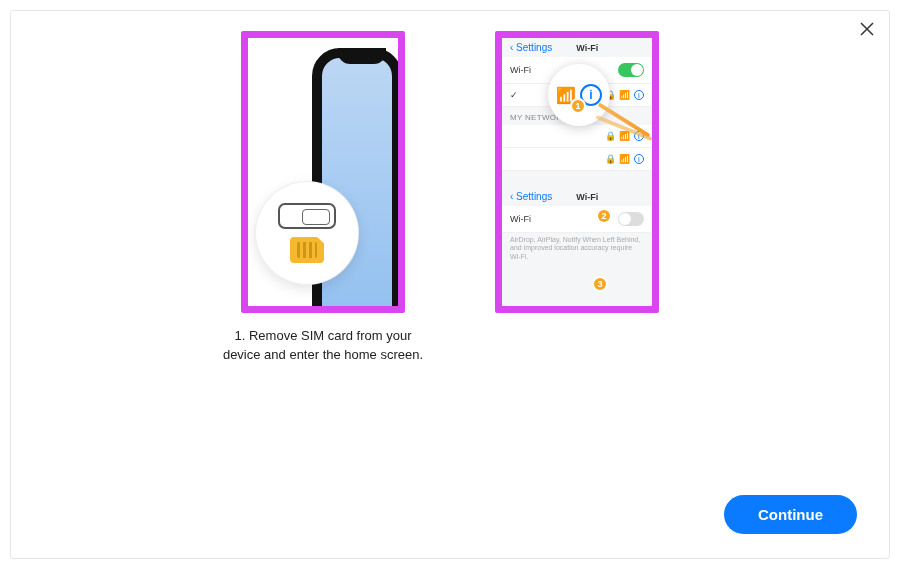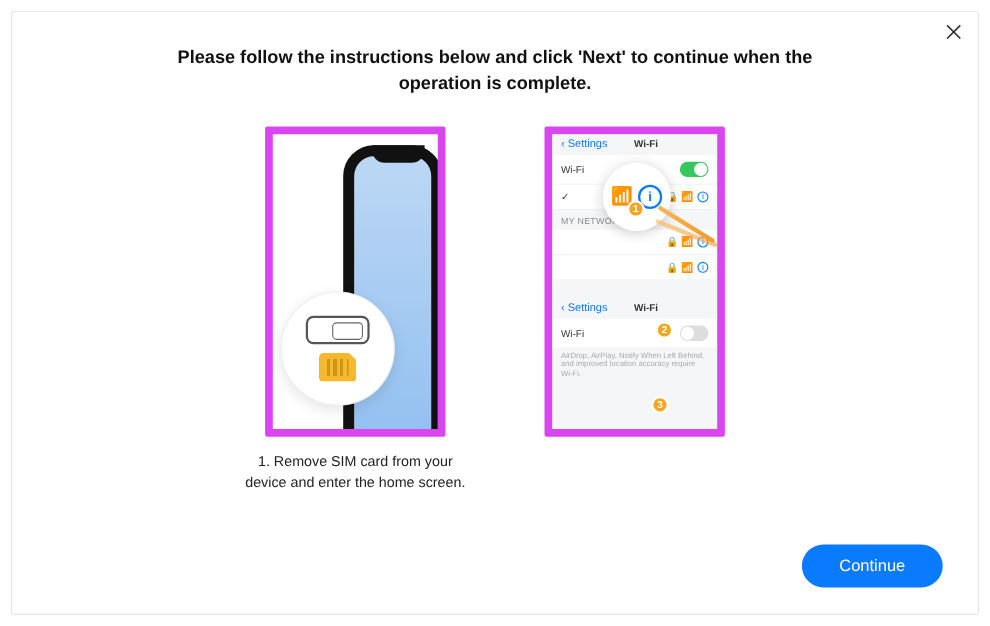--- a/index.html
+++ b/index.html
@@ -5,21 +5,21 @@
   * { box-sizing: border-box; margin: 0; padding: 0; }
   body { font-family: -apple-system, BlinkMacSystemFont, "Segoe UI", Arial, sans-serif; background: #fff; width: 900px; height: 569px; position: relative; overflow: hidden; }
   .dialog { width: 880px; height: 549px; margin: 10px; border: 1px solid #e6e6e6; border-radius: 3px; position: relative; background: #fff; }
   .close-btn { position: absolute; top: 10px; right: 14px; cursor: pointer; }
   .close-btn svg { width: 16px; height: 16px; stroke: #333; stroke-width: 1.5; }
   .title { text-align: center; font-weight: 600; font-size: 16.5px; color: #111; padding: 30px 120px 6px; line-height: 1.45; }
   .cols { display: flex; justify-content: center; gap: 36px; padding: 20px 40px 0; }
   .col { width: 218px; display: flex; flex-direction: column; align-items: center; }
   .illus { width: 164px; height: 282px; border: 7px solid #d946ef; border-radius: 2px; position: relative; overflow: hidden; background: #fff; }
   .caption { font-size: 13px; color: #222; text-align: center; margin-top: 14px; line-height: 1.45; }
-  .continue-btn { position: absolute; right: 32px; bottom: 24px; background: #0a7aff; color: #fff; border: none; border-radius: 22px; padding: 11px 34px; font-size: 15px; font-weight: 400; cursor: pointer; }
+  .continue-btn { position: absolute; right: 32px; bottom: 24px; background: #0a7aff; color: #fff; border: none; border-radius: 22px; padding: 11px 34px; font-size: 15px; font-weight: 700; cursor: pointer; }
 
   
   .il1 .phone { position:absolute; right:-4px; top:10px; width:90px; height:300px; border:10px solid #111; border-radius:28px; background:linear-gradient(180deg,#bcd7f4,#8fbef0); }
   .il1 .notch { position:absolute; top:10px; right:12px; width:48px; height:16px; background:#111; border-radius:0 0 12px 12px; }
   .il1 .circle { position:absolute; left:8px; bottom:22px; width:102px; height:102px; border-radius:50%; background:#fff; box-shadow:0 0 0 1px #eee, 0 4px 14px rgba(0,0,0,.12); display:flex; flex-direction:column; align-items:center; justify-content:center; gap:8px;}
   .il1 .tray { width:58px; height:26px; border:2px solid #555; border-radius:7px; position:relative;}
   .il1 .tray::after{content:"";position:absolute;right:4px;top:4px;width:26px;height:14px;border:1.5px solid #666;border-radius:4px;}
   .il1 .sim { width:34px; height:26px; background:#f5b82e; border-radius:4px; position:relative; clip-path: polygon(0 0,80% 0,100% 25%,100% 100%,0 100%);}
   .il1 .sim::after{content:"";position:absolute;left:7px;top:5px;width:20px;height:16px;background:repeating-linear-gradient(90deg,#d19516 0 3px,#f5b82e 3px 6px),repeating-linear-gradient(0deg,#d19516 0 3px,#f5b82e 3px 6px);border-radius:2px;}
 
@@ -60,21 +60,20 @@
 <body>
 
 <div class="dialog">
 
   <div class="close-btn">
     <svg viewBox="0 0 16 16">
         <path d="M2 2 L14 14 M14 2 L2 14" fill="none"></path>
       </svg>
   </div>
 
-  <div class="title">Please follow the instructions below and click 'Next' to continue when the operation is complete.</div>
 
   <div class="cols">
 
     <div class="col">
       <div class="illus il1">
         <div class="phone"></div>
         <div class="notch"></div>
 
         <div class="circle">
           <div class="tray"></div>

